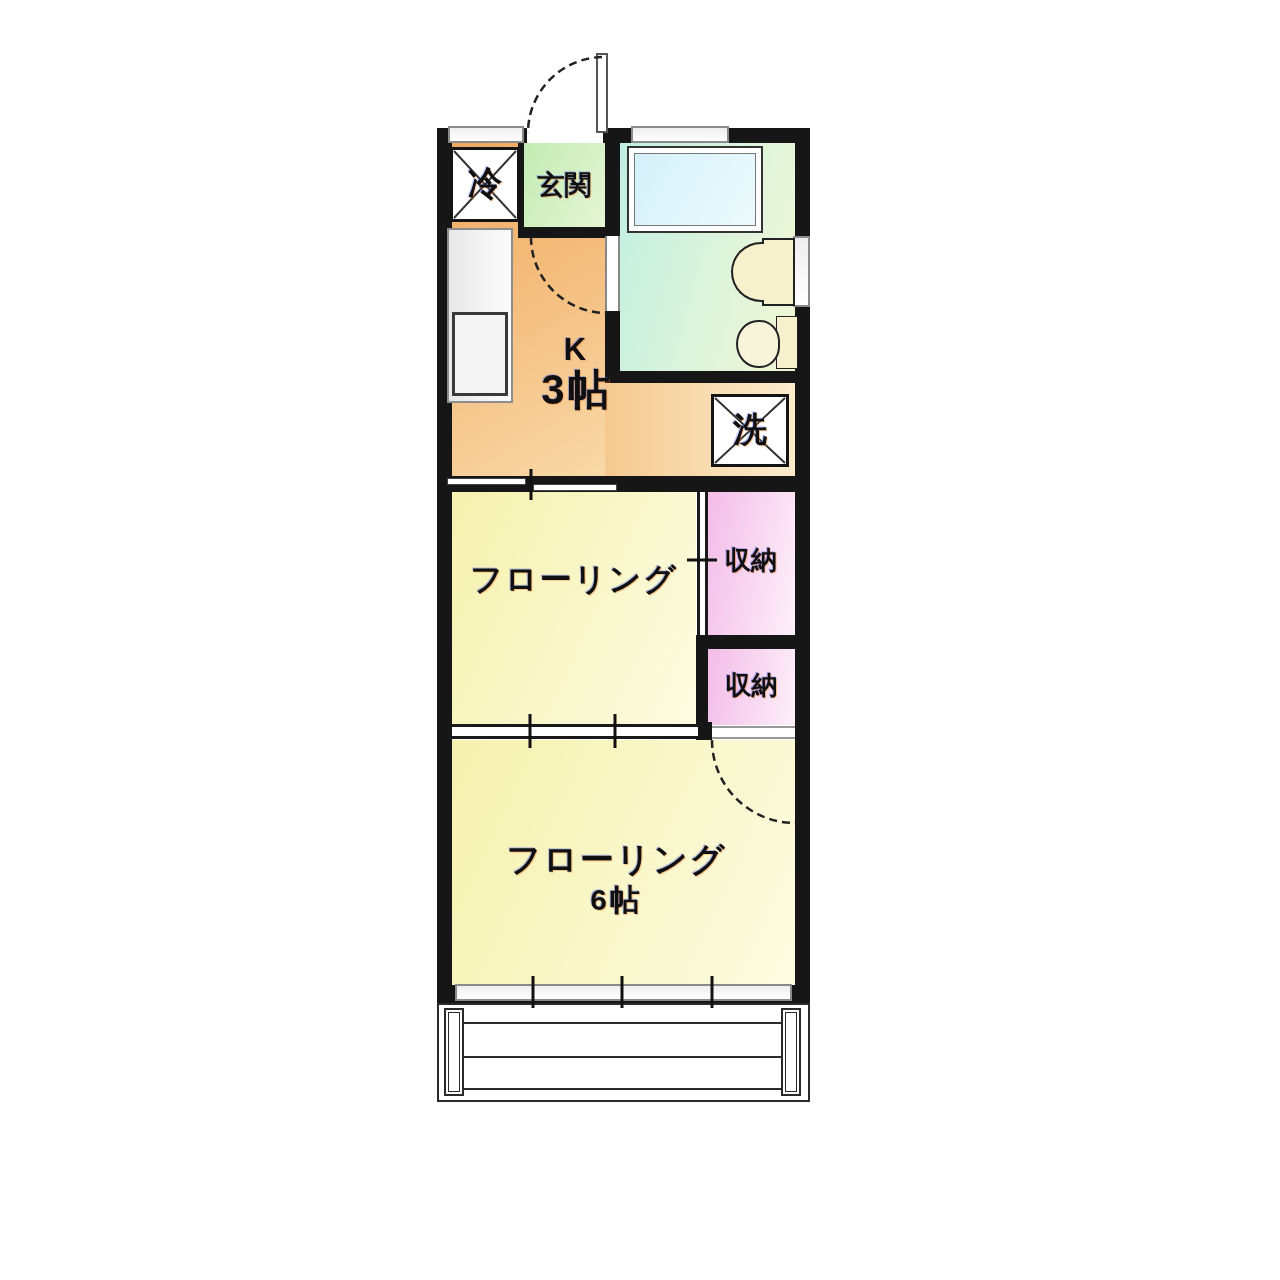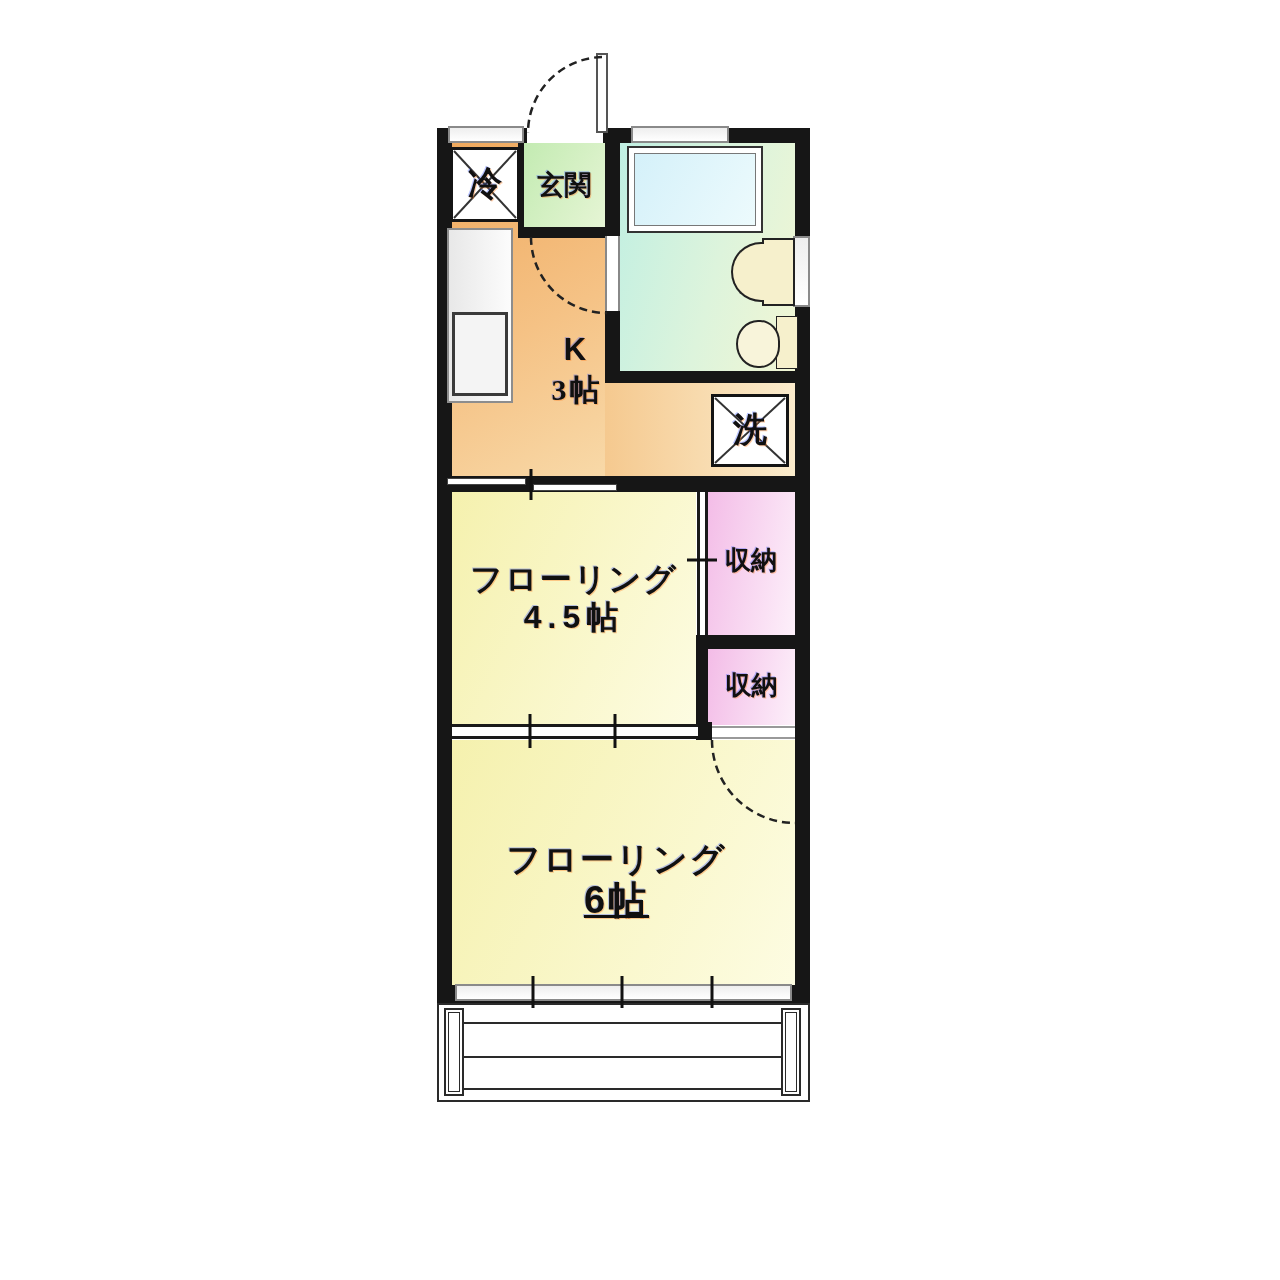--- a/index.html
+++ b/index.html
@@ -121,23 +121,22 @@
     <line x1="615" y1="714" x2="615" y2="748" stroke="#111" stroke-width="3"></line>
     <line x1="533" y1="976" x2="533" y2="1008" stroke="#111" stroke-width="3"></line>
     <line x1="622" y1="976" x2="622" y2="1008" stroke="#111" stroke-width="3"></line>
     <line x1="712" y1="976" x2="712" y2="1008" stroke="#111" stroke-width="3"></line>
     <line x1="687" y1="560" x2="717" y2="560" stroke="#111" stroke-width="3"></line>
   </svg>
 
   <div class="lbl" style="left:450px;top:163px;width:70px;height:42px;font-size:34px;">冷</div>
   <div class="lbl" style="left:524px;top:168px;width:81px;height:34px;font-size:27px;text-align:right;">玄関</div>
   <div class="lbl" style="left:545px;top:332px;width:60px;height:36px;font-size:31px;">K</div>
-  <div class="lbl" style="left:522px;top:372px;width:110px;height:36px;font-size:30px;letter-spacing:3px;font-family:Liberation Serif, serif;">3帖</div>
+  <div class="lbl" style="left:522px;top:372px;width:110px;height:36px;font-size:42px;letter-spacing:3px;">3帖</div>
   <div class="lbl" style="left:711px;top:411px;width:78px;height:38px;font-size:34px;">洗</div>
   <div class="lbl" style="left:452px;top:561px;width:244px;height:38px;font-size:32px;letter-spacing:2px;">フローリング</div>
-  <div class="lbl" style="left:452px;top:599px;width:244px;height:38px;font-size:32px;letter-spacing:6px;">4.5帖</div>
   <div class="lbl" style="left:707px;top:544px;width:88px;height:32px;font-size:26px;">収納</div>
   <div class="lbl" style="left:708px;top:669px;width:87px;height:32px;font-size:26px;">収納</div>
   <div class="lbl" style="left:445px;top:840px;width:343px;height:40px;font-size:34px;letter-spacing:2px;">フローリング</div>
-  <div class="lbl" style="left:445px;top:880px;width:343px;height:40px;font-size:38px;letter-spacing:3px;text-decoration:underline;">6帖</div>
+  <div class="lbl" style="left:445px;top:880px;width:343px;height:40px;font-size:30px;letter-spacing:3px;">6帖</div>
 
 
 </div>
 
 </body></html>

